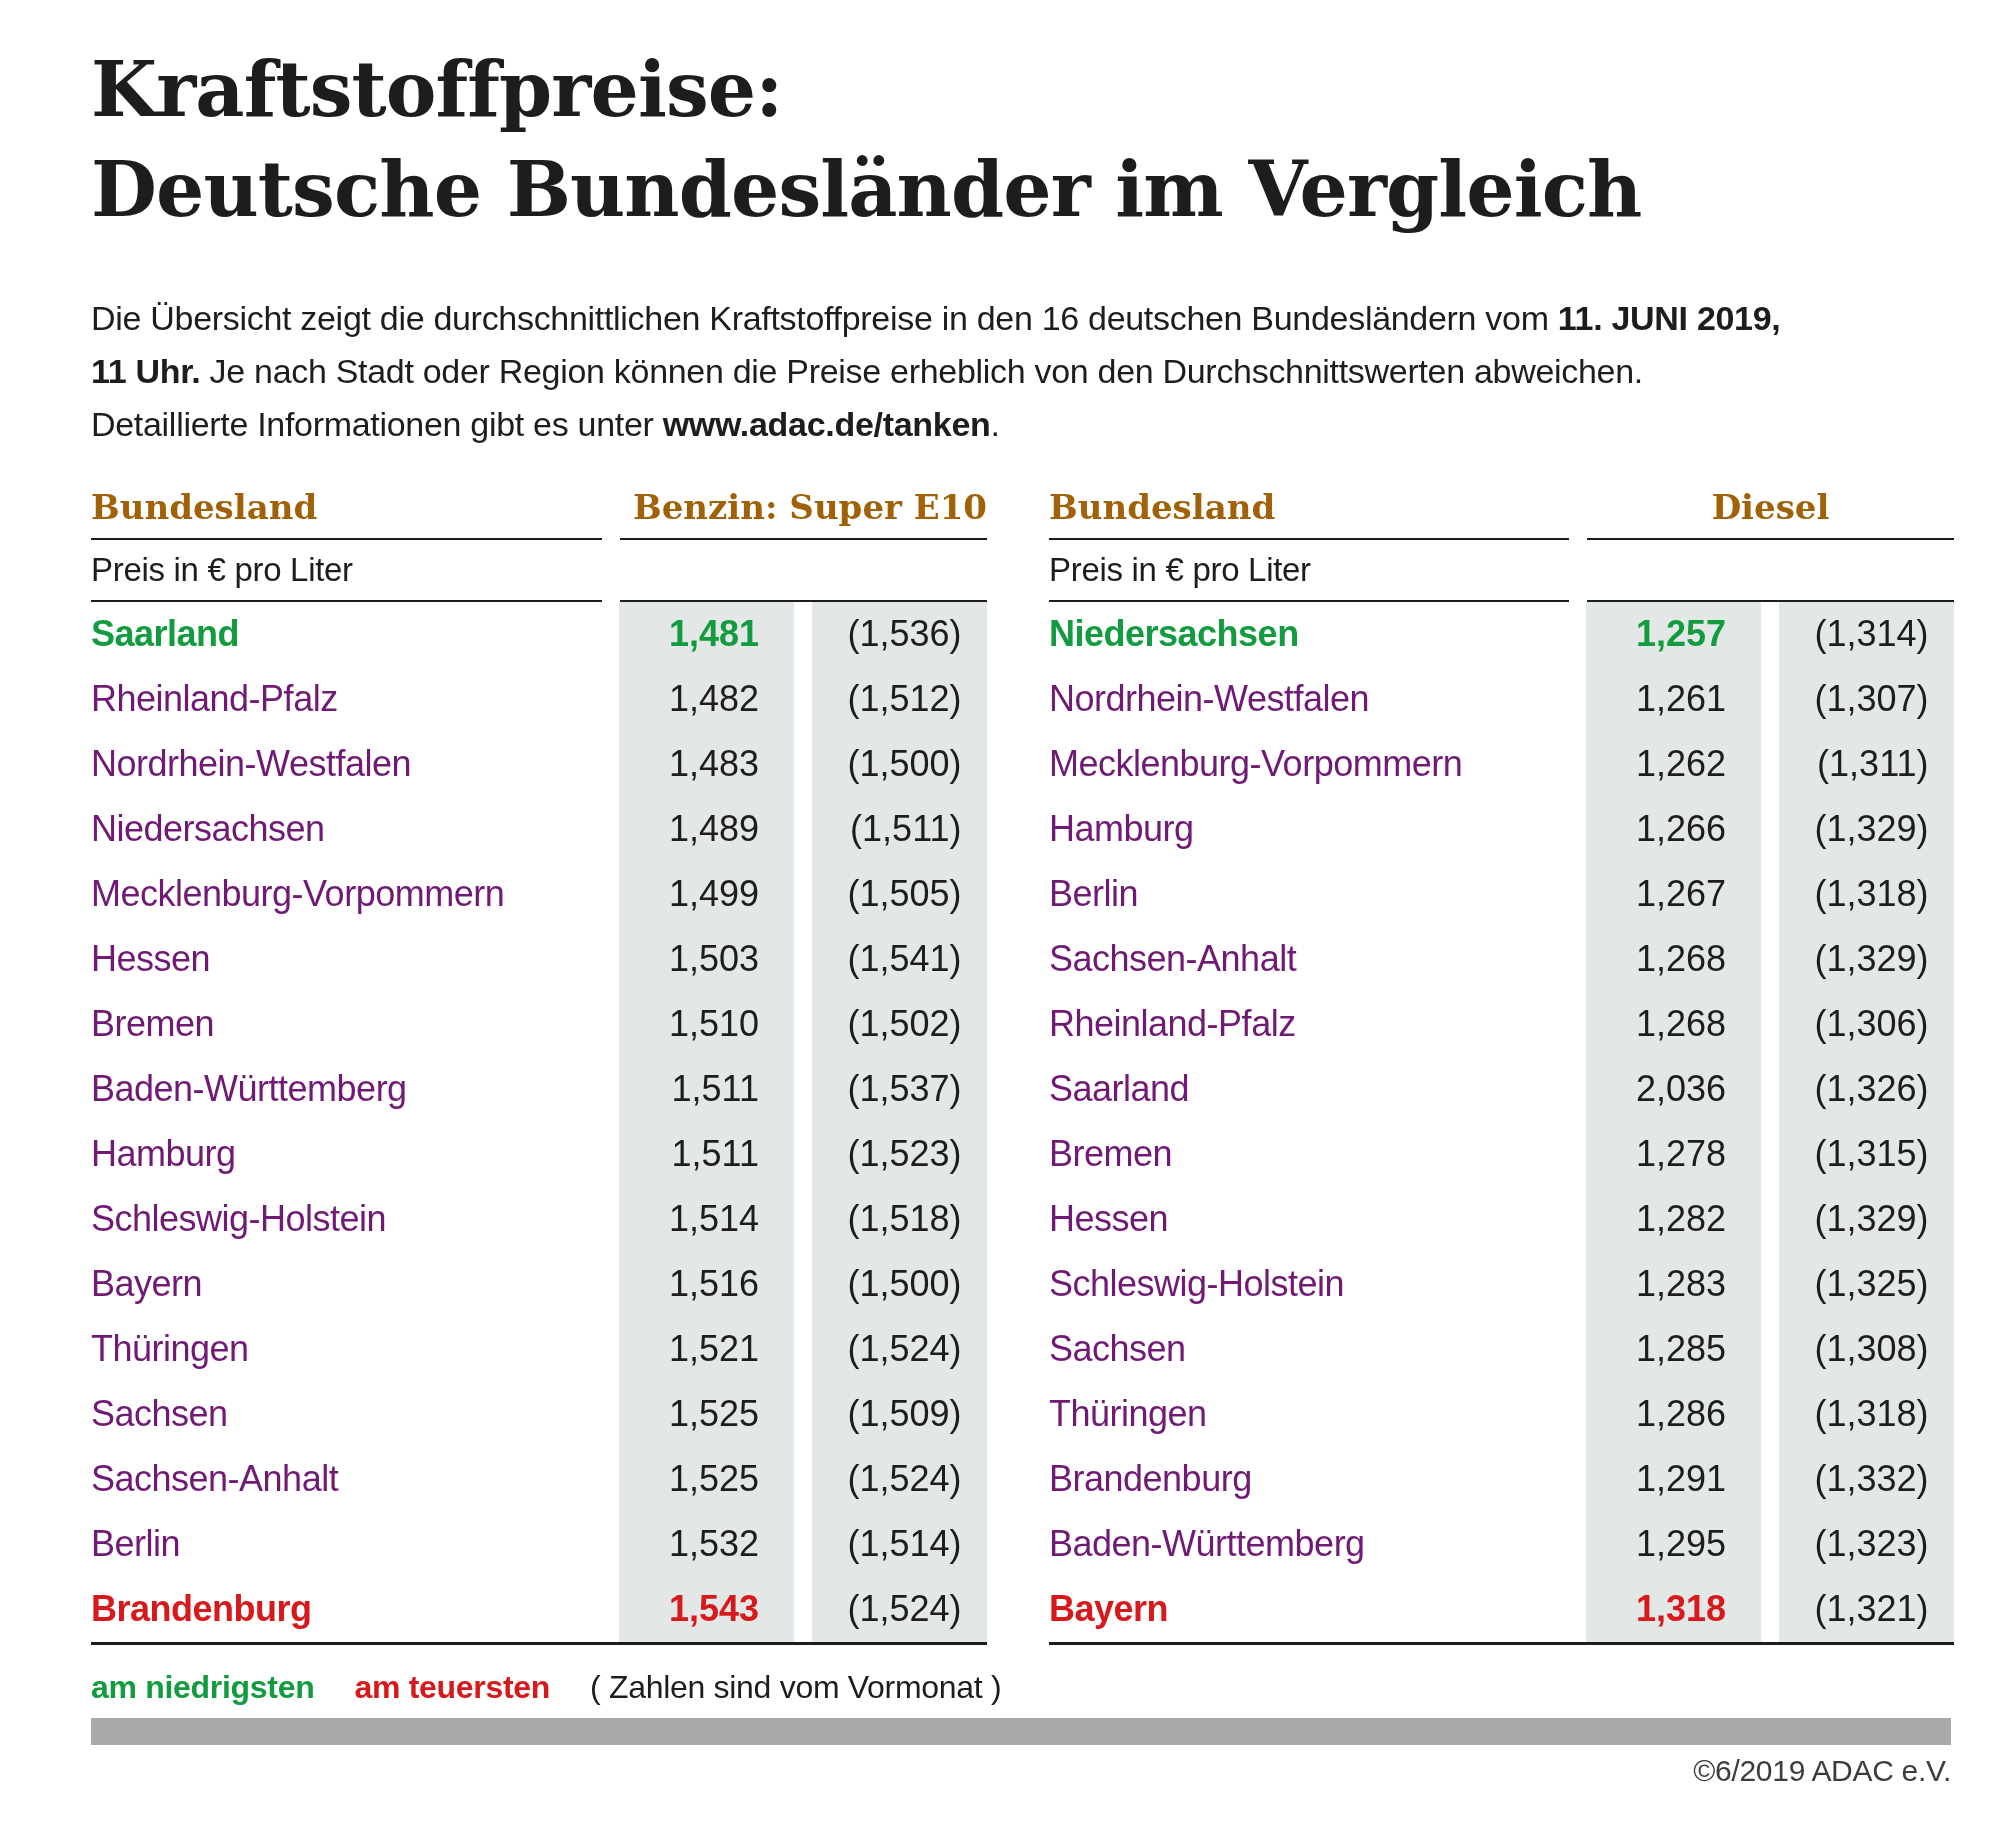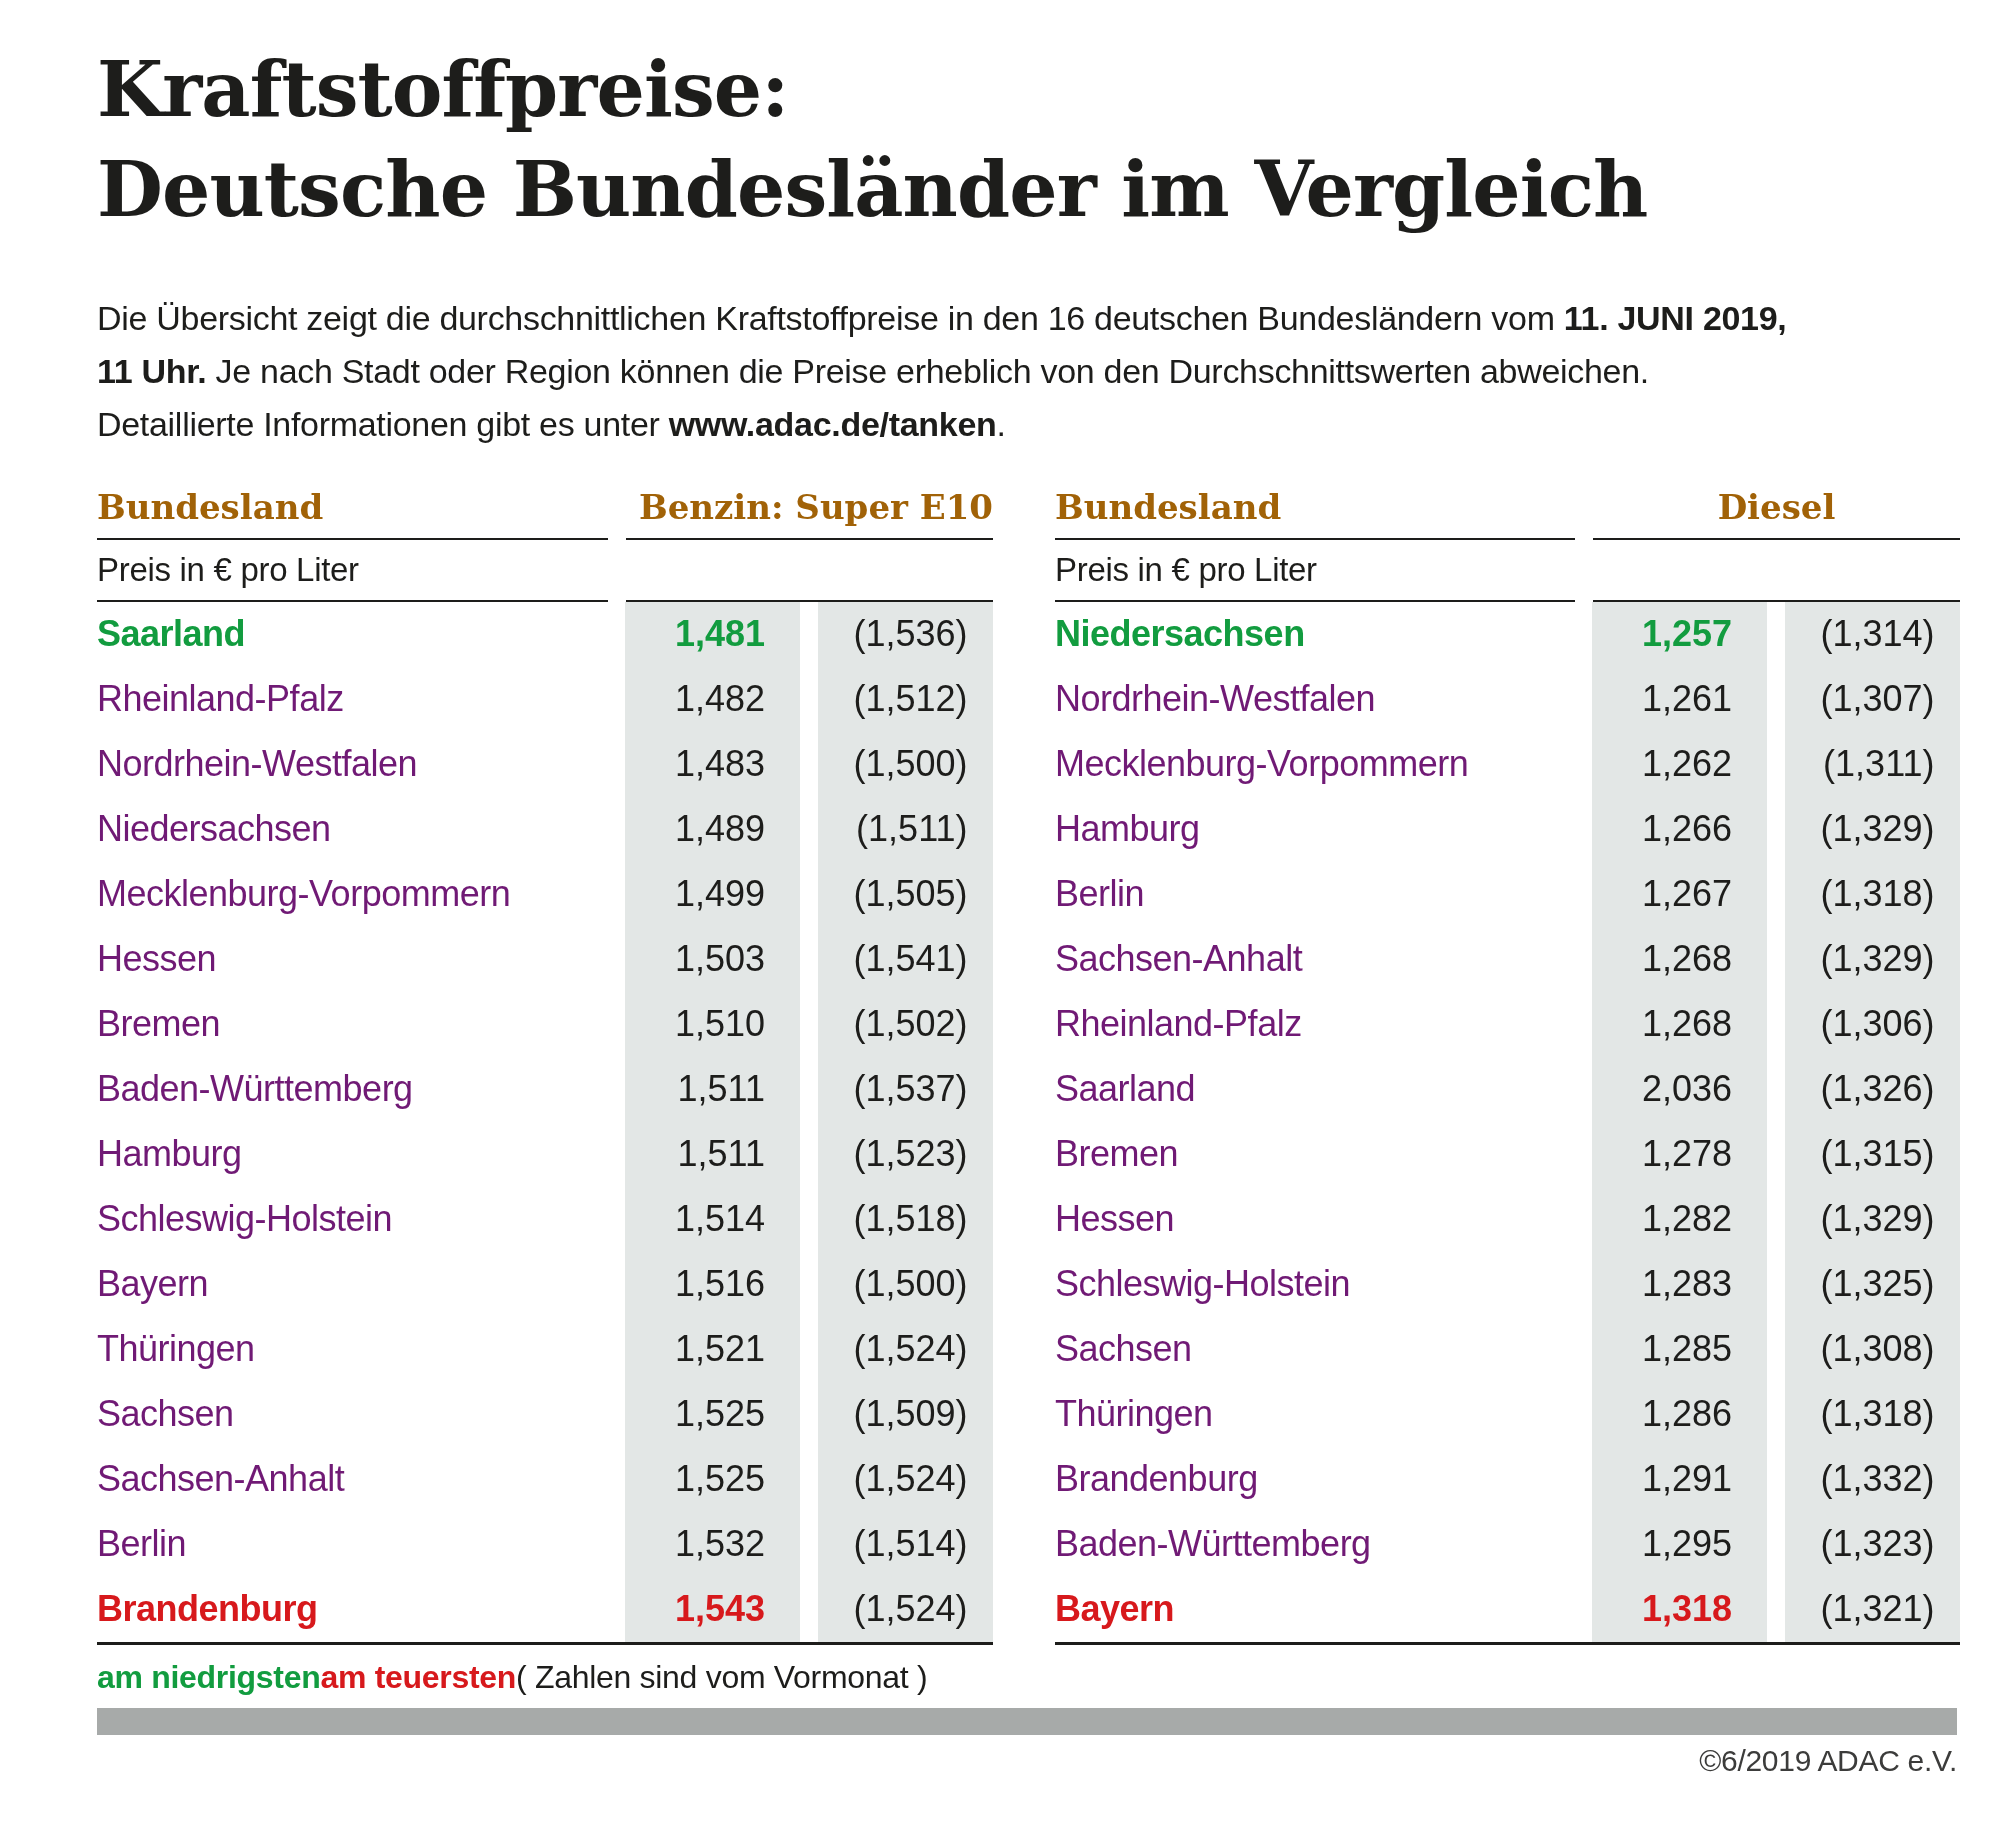--- a/index.html
+++ b/index.html
@@ -1,20 +1,20 @@
 <!DOCTYPE html>
 <html lang="de" style="--green: #129c3f; --red: #d7191c; --colbg: #e3e7e6; --bargray: #a7aaa9;font-size:14.5px"><head>
 <meta charset="utf-8">
 <style>
   html,body{margin:0;padding:0;background:#ffffff;}
   .page{
     position:relative;width:2011px;height:1828px;background:#ffffff;overflow:hidden;
     font-family:"Liberation Sans",sans-serif;color:#1d1d1b;
   }
-  .content{position:absolute;left:97px;width:1860px;top:0;}
+  .content{position:absolute;left:91px;width:1860px;top:0;}
   
   .title{
     font-family:"DejaVu Serif",serif;font-weight:bold;
     font-size:76px;line-height:1.32;letter-spacing:-0.9px;
     margin-top:40px;color:#1d1d1b;
   }
   
   .intro{
     margin-top:31px;font-size:34px;line-height:1.56;color:#1d1d1b;letter-spacing:-0.3px;
   }
@@ -47,21 +47,21 @@
   .row .price{
     height:100%;display:flex;align-items:center;justify-content:flex-end;
     background:var(--colbg,#e3e7e6);font-size:36px;color:#1d1d1b;
   }
   .row .price.main{font-weight:normal;padding-right:35px;box-sizing:border-box;}
   .row .price.prev{font-weight:normal;padding-right:25.5px;box-sizing:border-box;}
   .row.lowest .state,.row.lowest .price.main{color:var(--green,#129c3f);font-weight:bold;}
   .row.highest .state,.row.highest .price.main{color:var(--red,#d7191c);font-weight:bold;}
   .bottomrule{border-top:3.6px solid #1d1d1b;}
   
-  .legend{display:flex;align-items:flex-end;margin-top:14px;font-size:32px;}
+  .legend{display:flex;align-items:flex-end;gap:40px;margin-top:24px;font-size:32px;}
   .legend .lowest-label{color:var(--green,#129c3f);font-weight:bold;letter-spacing:-0.3px;}
   .legend .highest-label{color:var(--red,#d7191c);font-weight:bold;letter-spacing:-0.3px;}
   .legend .note{color:#1d1d1b;letter-spacing:-0.3px;}
   
   .graybar{margin-top:12.7px;height:27px;background:var(--bargray,#a7aaa9);}
   .copyright{margin-top:9px;text-align:right;font-size:30px;color:#3c3c3b;letter-spacing:-0.3px;}
 </style>
 </head>
 <body>
 

